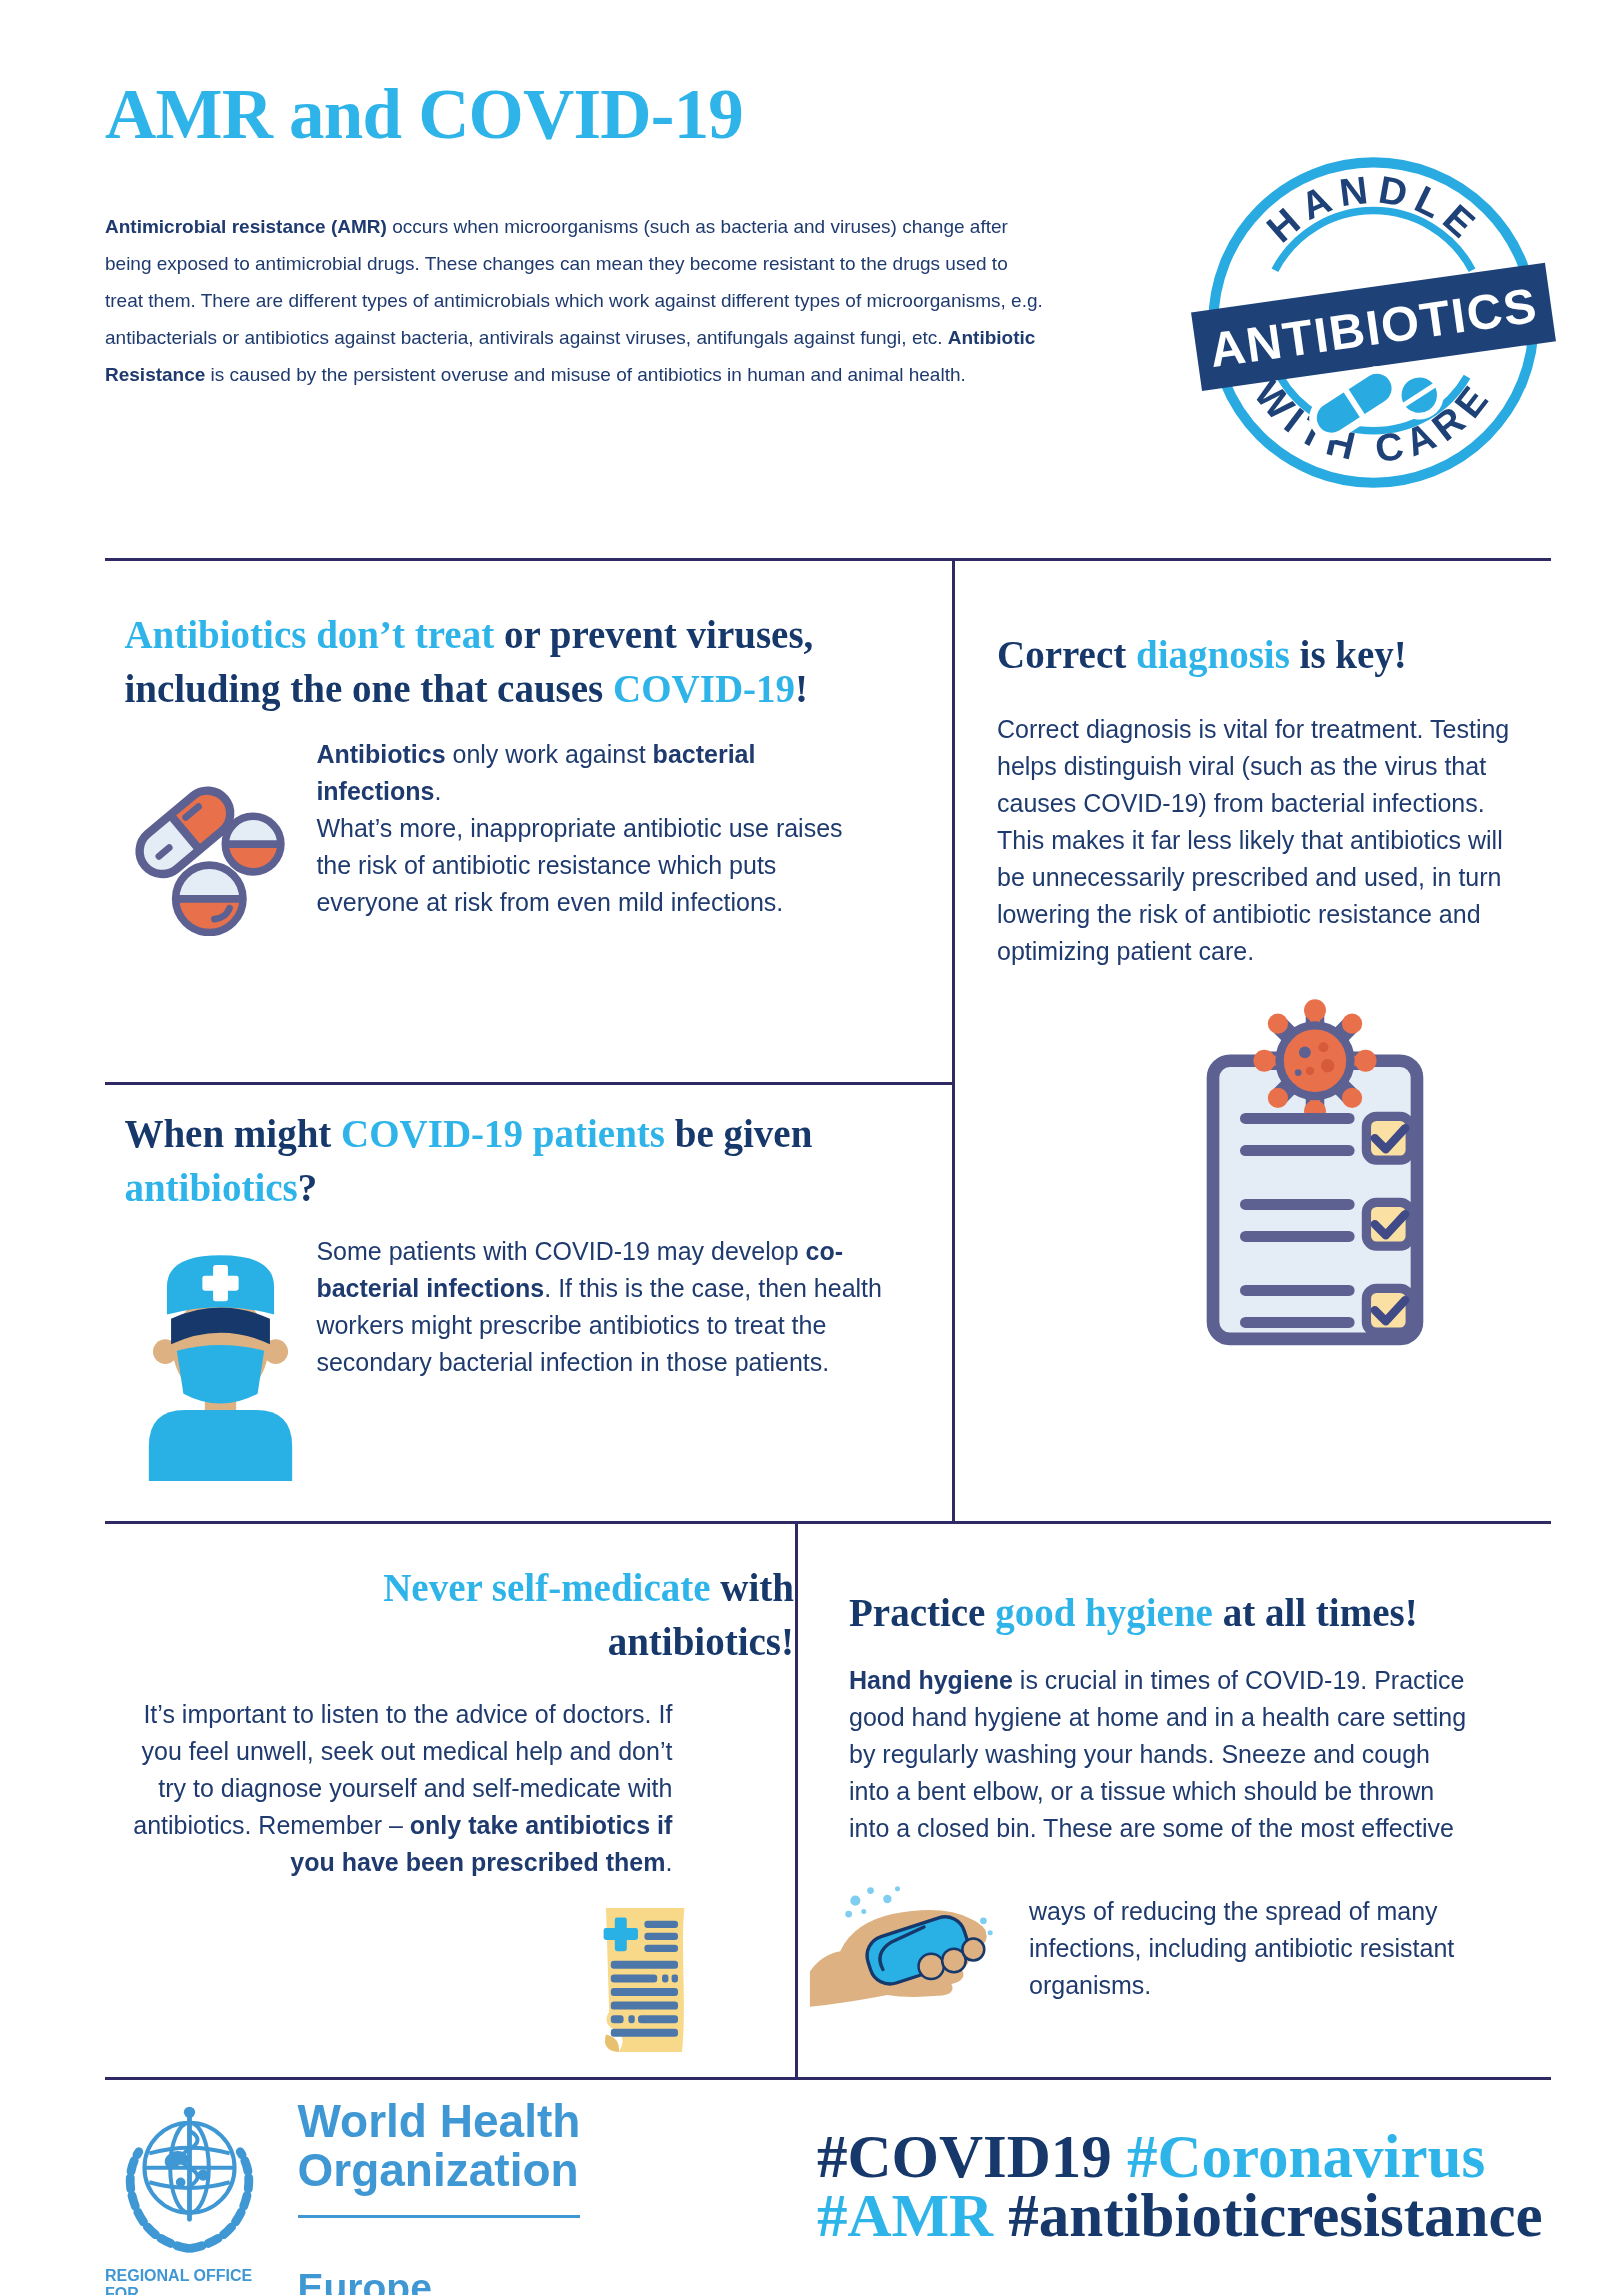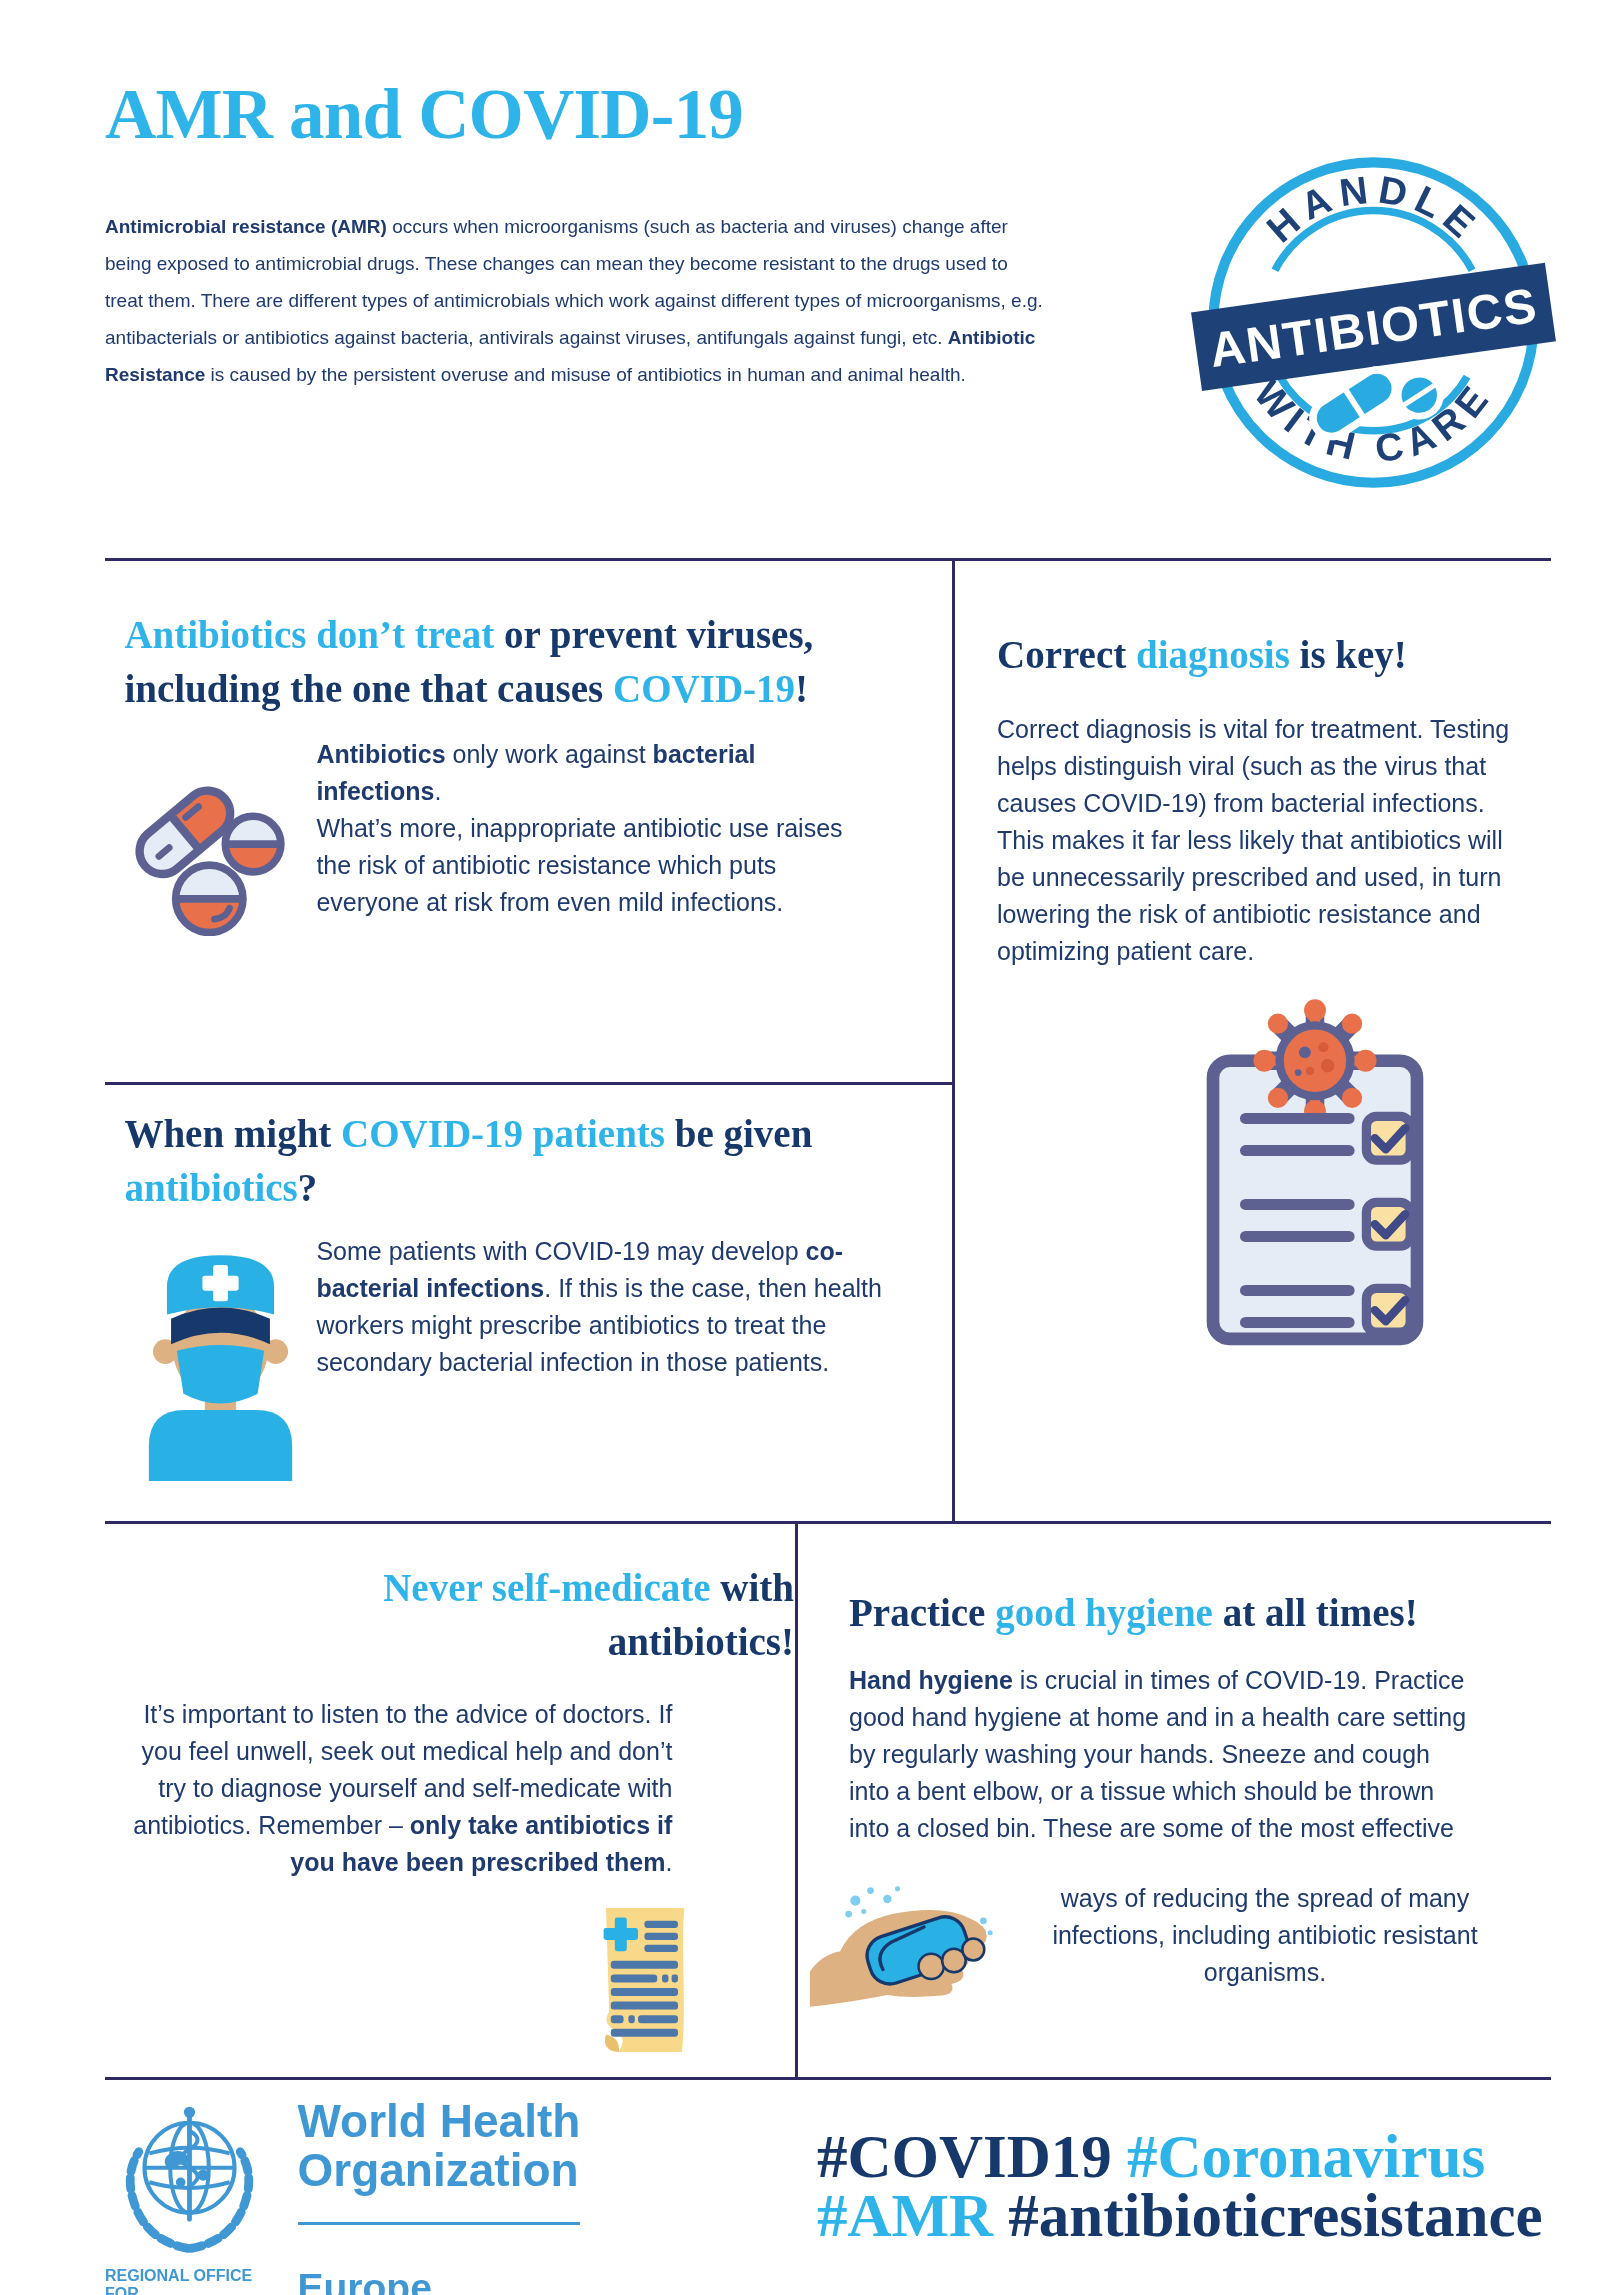--- a/index.html
+++ b/index.html
@@ -30,21 +30,21 @@
   .col-right{box-sizing:border-box;padding:67px 0 0 41px;}
   .col-right .body-text{width:519px;margin-top:29px;}
   .clipboard-wrap{margin:22px 0 0 204px;}
   .cell-bl{box-sizing:border-box;padding:37px 0 0 19.4px;text-align:right;}
   .cell-bl .body-text{width:548px;margin-top:27px;}
   .rx-wrap{position:absolute;left:477px;top:376px;}
   .cell-br{box-sizing:border-box;padding:62px 0 0 51px;}
   .cell-br .body-text{width:624px;margin-top:22px;}
   .hyg-row{display:flex;margin-left:-41px;margin-top:3.4px;align-items:flex-start;}
   .hyg-row .icon-box{flex:0 0 221px;}
-  .hyg-row .body-text{width:472px;margin-top:8px;text-align:center;}
+  .hyg-row .body-text{width:472px;margin-top:21px;}
   
   .badge{position:absolute;left:1188px;top:154px;width:371px;height:354px;}
   .badge-arc{font-family:"Liberation Sans",sans-serif;font-weight:700;font-size:46px;
         letter-spacing:9px;fill:var(--badge_navy,#1e4278);}
   .badge-banner{font-family:"Liberation Sans",sans-serif;font-weight:700;font-size:58px;
         letter-spacing:2px;fill:#ffffff;}
   
   .f-orange{fill:var(--icon_orange,#e8714b);} .f-orangedark{fill:var(--icon_orange_dark,#d75a3a);}
   .f-pale{fill:var(--icon_pale,#e4edf5);}     .f-outline{fill:var(--icon_outline,#5c6192);}
   .s-outline{stroke:var(--icon_outline,#5c6192);}
@@ -54,21 +54,21 @@
   .s-dark{stroke:var(--dark_navy,#16386b);}   .f-dark{fill:var(--dark_navy,#16386b);}
   .f-bubble{fill:var(--bubble_blue,#7fcdf0);} .f-rxline{fill:var(--rx_line,#4d77a9);}
   .f-badgeblue{fill:var(--badge_blue,#29abe2);} .s-badgeblue{stroke:var(--badge_blue,#29abe2);}
   .f-badgenavy{fill:var(--badge_navy,#1e4278);}
   .f-who{fill:var(--who_blue,#3f97d3);} .s-who{stroke:var(--who_blue,#3f97d3);}
   
   .footer{position:absolute;left:105px;top:2080px;width:1446px;height:215px;
         display:flex;justify-content:space-between;}
   .who-logo{display:grid;grid-template-columns:179px auto;column-gap:13.5px;padding-top:17px;}
   .who-text{font-weight:700;font-size:46px;line-height:49px;color:var(--who_blue,#3f97d3);
-        border-bottom:3.4px solid var(--who_blue,#3f97d3);padding-bottom:27px;align-self:start;width:fit-content;}
+        border-bottom:3.4px solid var(--who_blue,#3f97d3);padding-bottom:20px;align-self:start;width:fit-content;}
   .who-office{font-weight:700;font-size:16px;color:var(--who_blue,#3f97d3);align-self:end;padding-bottom:6.7px;}
   .who-region{font-weight:700;font-size:39px;color:var(--who_blue,#3f97d3);align-self:end;}
   .hashtags{font-family:"Liberation Serif",serif;font-weight:700;font-size:61px;line-height:59px;
         margin-top:47px;margin-right:8.4px;}
 </style>
 </head>
 <body>
 
 <div class="page">
 

